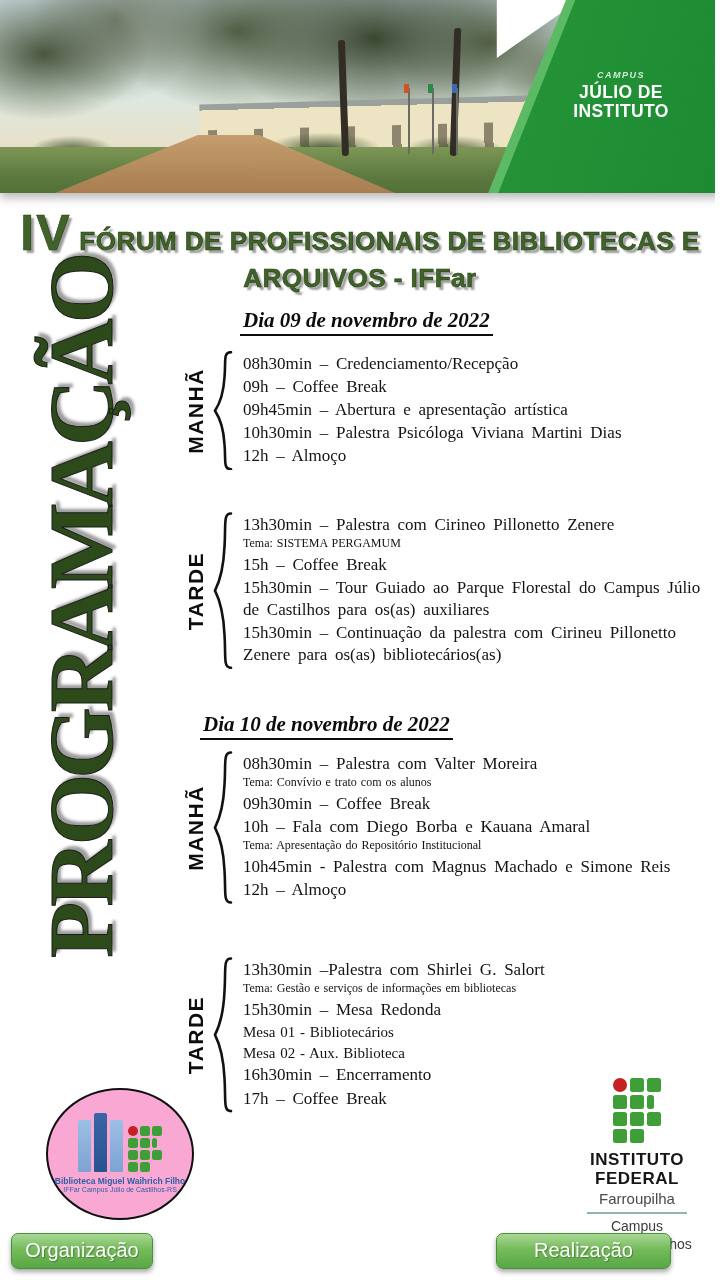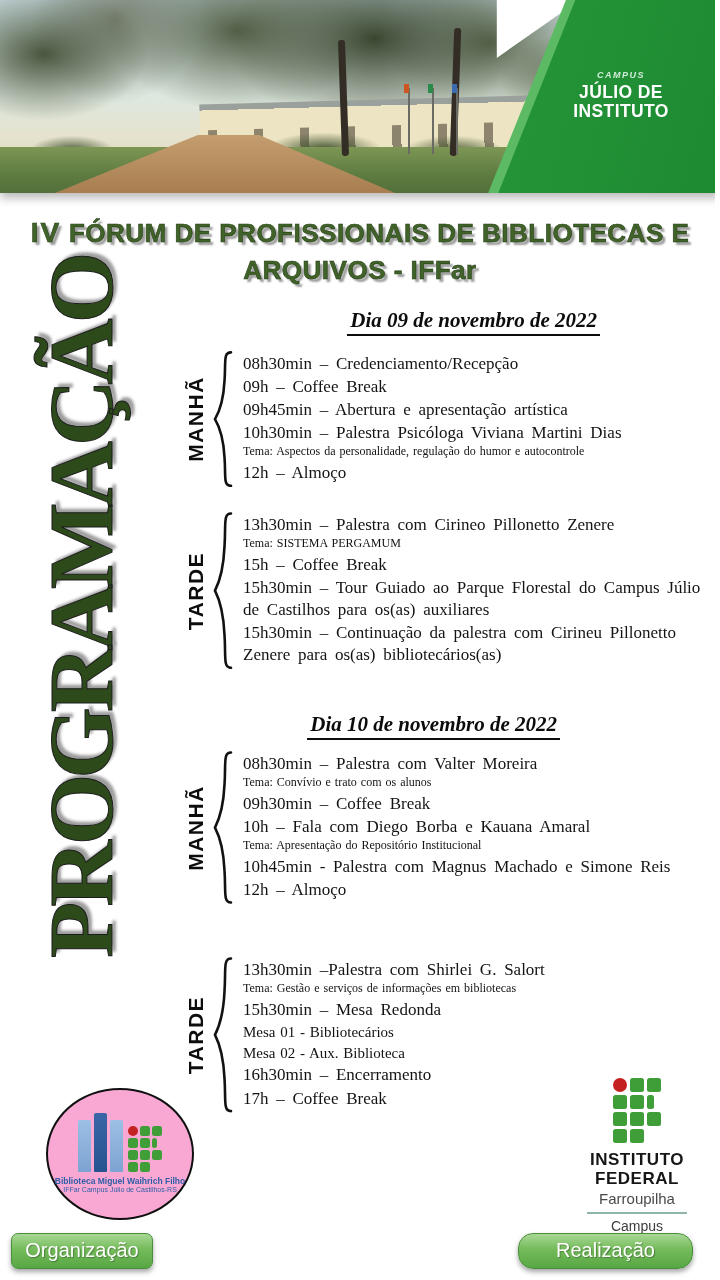--- a/index.html
+++ b/index.html
@@ -47,32 +47,32 @@
   .banner-text{position:absolute;top:70px;left:562px;width:118px;text-align:center;
         font-family:"Liberation Sans",sans-serif;color:#fff;}
   .banner-text .campus{font-size:9px;font-weight:bold;font-style:italic;letter-spacing:1.5px;color:#d2ecd9;margin-bottom:3px;}
   .banner-text .big{font-size:17.5px;font-weight:bold;line-height:1.08;letter-spacing:.4px;}
 
   
   .title{position:absolute;left:0;top:216px;width:720px;text-align:center;
          font-family:"Liberation Sans",sans-serif;font-weight:bold;color:#41632a;
          -webkit-text-stroke:.6px #244014;text-shadow:3px 3px 2px #9b9b9b;}
   .title .l1{font-size:26px;letter-spacing:.5px;line-height:34px;}
-  .title .num{font-size:28px;letter-spacing:2px;}
+  .title .num{font-size:50px;letter-spacing:2px;}
   .title .l2{font-size:26px;letter-spacing:.5px;margin-top:5px;}
 
   
   .prog{position:absolute;left:-218px;top:600px;width:604px;height:112px;
         transform:rotate(-90deg);text-align:center;
         font-family:"Liberation Serif",serif;font-weight:bold;font-size:92px;
         letter-spacing:-5px;color:#2c4a1a;-webkit-text-stroke:1px #1c1c1c;
         text-shadow:4px 4px 3px #9e9e9e;white-space:nowrap;}
 
   
-  .day-heading{position:absolute;text-align:right;font-weight:bold;font-style:italic;
+  .day-heading{position:absolute;text-align:left;font-weight:bold;font-style:italic;
         font-size:21px;color:#0c0c0c;}
   .day-heading span{display:inline-block;border-bottom:2px solid #0c0c0c;padding:0 3px 1px;}
   #h1{left:240px;top:308px;width:360px;}
   #h2{left:200px;top:712px;width:360px;}
 
   
   .session{position:absolute;left:180px;display:flex;align-items:stretch;}
   #d1m{top:351px;} #d1t{top:512px;} #d2m{top:751px;} #d2t{top:957px;}
   .period-wrap{width:32px;position:relative;}
   .period{position:absolute;top:50%;left:50%;transform:translate(-50%,-50%) rotate(-90deg);
@@ -114,21 +114,21 @@
   .inst-div{width:100px;height:2px;background:#8fb5ad;margin:5px auto 4px;}
   .inst-campus{font-size:14px;color:#3c3c3c;line-height:1.25;}
 
   
   .fbtn{position:absolute;top:1233px;height:34px;border-radius:7px;
         background:linear-gradient(180deg,#a9d896 0%,#74bb5a 45%,#58a744 100%);
         border:1px solid #4a8f3c;box-shadow:0 3px 5px rgba(0,0,0,.35);
         color:#fff;font-family:"Liberation Sans",sans-serif;font-size:20px;
         line-height:33px;text-align:center;text-shadow:1px 1px 1px rgba(0,0,0,.3);}
   #btn-org{left:11px;width:140px;}
-  #btn-real{left:518px;width:173px;border-radius:15px;}
+  #btn-real{left:496px;width:173px;}
 </style>
 </head>
 <body>
 
 <div id="poster">
 
   <div class="photo">
     <div class="canopy"></div>
     <div class="building"></div>
     <div class="bushes"></div>
@@ -169,21 +169,20 @@
     <div class="brace">
       <svg viewBox="0 0 24 100" preserveAspectRatio="none">
           <path d="M19,1 C11,1 14,8 12.5,22 C11.5,36 7,45 3,50 C7,55 11.5,64 12.5,78 C14,92 11,99 19,99" stroke="#111" stroke-width="2.6" fill="none" vector-effect="non-scaling-stroke" stroke-linecap="round"></path>
         </svg>
     </div>
     <div class="items">
         <div class="item-main">08h30min – Credenciamento/Recepção</div>
         <div class="item-main">09h – Coffee Break</div>
         <div class="item-main">09h45min – Abertura e apresentação artística</div>
         <div class="item-main">10h30min – Palestra Psicóloga Viviana Martini Dias</div>
-        <div class="item-tema">Tema: Aspectos da personalidade, regulação do humor e autocontrole</div>
         <div class="item-main">12h – Almoço</div>
       </div>
   </div>
 
   <div class="session" id="d1t">
     <div class="period-wrap">
         <span class="period">TARDE</span>
       </div>
     <div class="brace">
       <svg viewBox="0 0 24 100" preserveAspectRatio="none">

